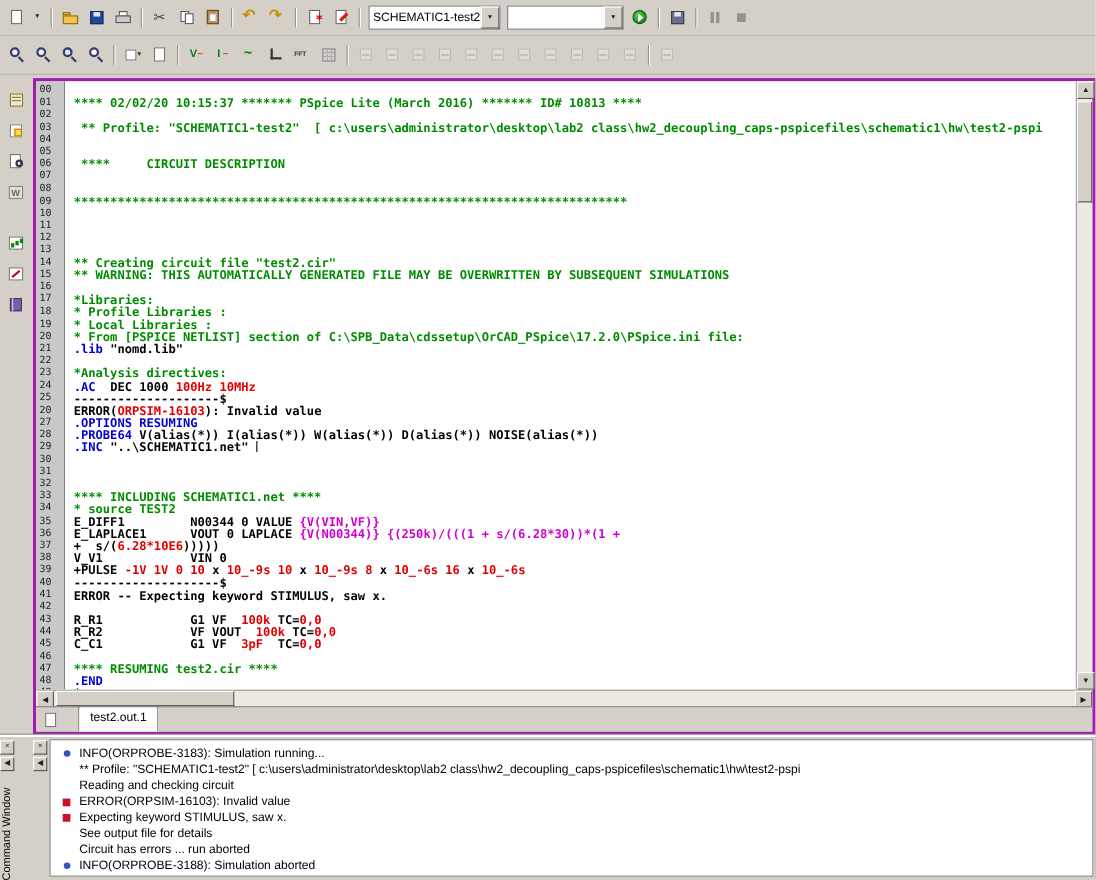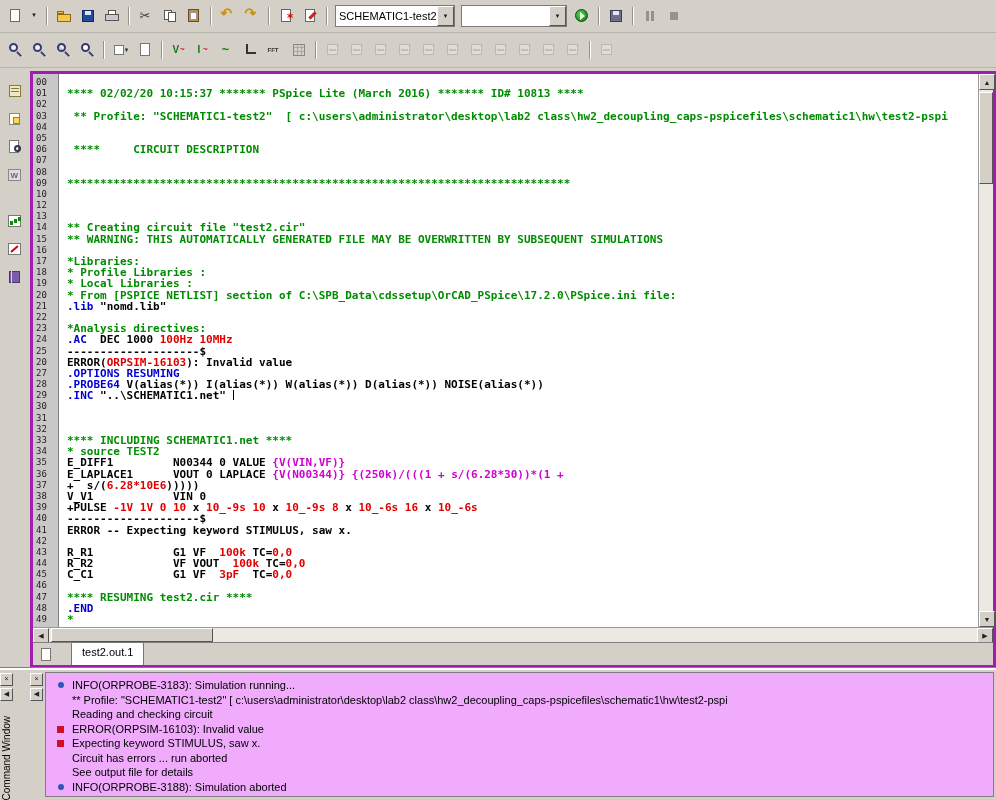--- a/index.html
+++ b/index.html
@@ -107,21 +107,21 @@
   .tabbar{height:22px;background:#d4d0c8;border-top:1px solid #808080;display:flex;align-items:flex-end;padding-left:4px;gap:16px;flex:0 0 auto}
   .tab-doc{width:18px;height:18px;margin-bottom:1px;display:flex;align-items:center;justify-content:center}
   .tab{height:19px;background:#fff;border:1px solid #777;border-bottom:none;padding:3px 10px 0;font-size:11px;border-radius:2px 2px 0 0;color:#000}
 
   
   .bottom{height:130px;flex:0 0 auto;display:flex;background:#d4d0c8;border-top:2px solid #fff;box-shadow:0 -1px 0 #808080}
   .dock-strip{width:13px;display:flex;flex-direction:column;align-items:center;padding-top:3px;gap:2px;flex:0 0 auto}
   .dock-gap{width:17px;flex:0 0 auto}
   .mini-btn{width:11px;height:11px;border:1px solid;border-color:#fff #555 #555 #fff;background:#d4d0c8;font-size:7px;line-height:9px;text-align:center;color:#222}
   .vtext{margin-top:auto;writing-mode:vertical-rl;transform:rotate(180deg);font-size:10px;color:#000;padding-bottom:2px;white-space:nowrap}
-  .msg-pane{flex:1;background:#f0abfc;border:1px solid #808080;margin:2px 2px 3px 2px;overflow:hidden;padding:5px 0}
+  .msg-pane{flex:1;background:#ffffff;border:1px solid #808080;margin:2px 2px 3px 2px;overflow:hidden;padding:5px 0}
   .msg{position:relative;height:14.5px;font-size:11px;color:#000;padding-left:26px;white-space:nowrap;display:flex;align-items:center}
   .msg.err::before{content:"";position:absolute;left:11px;top:4px;width:7px;height:7px;background:#cc1122}
   .msg.info::before{content:"";position:absolute;left:12px;top:4px;width:6px;height:6px;border-radius:50%;background:#3355bb}
 </style>
 </head>
 <body>
 
 <div class="app">
 
   <div class="toolbar toolbar1" id="toolbar1">
@@ -301,20 +301,21 @@
             <div class="cl"><span class="ln">01</span><span class="txt"><span class="c-g">**** 02/02/20 10:15:37 ******* PSpice Lite (March 2016) ******* ID# 10813 ****</span></span></div>
             <div class="cl"><span class="ln">02</span><span class="txt"></span></div>
             <div class="cl"><span class="ln">03</span><span class="txt"><span class="c-g"> ** Profile: "SCHEMATIC1-test2"  [ c:\users\administrator\desktop\lab2 class\hw2_decoupling_caps-pspicefiles\schematic1\hw\test2-pspi</span></span></div>
             <div class="cl"><span class="ln">04</span><span class="txt"></span></div>
             <div class="cl"><span class="ln">05</span><span class="txt"></span></div>
             <div class="cl"><span class="ln">06</span><span class="txt"><span class="c-g"> ****     CIRCUIT DESCRIPTION</span></span></div>
             <div class="cl"><span class="ln">07</span><span class="txt"></span></div>
             <div class="cl"><span class="ln">08</span><span class="txt"></span></div>
             <div class="cl"><span class="ln">09</span><span class="txt"><span class="c-g">****************************************************************************</span></span></div>
             <div class="cl"><span class="ln">10</span><span class="txt"></span></div>
+            <div class="cl"><span class="ln">11</span><span class="txt"></span></div>
             <div class="cl"><span class="ln">12</span><span class="txt"></span></div>
             <div class="cl"><span class="ln">13</span><span class="txt"></span></div>
             <div class="cl"><span class="ln">14</span><span class="txt"><span class="c-g">** Creating circuit file "test2.cir"</span></span></div>
             <div class="cl"><span class="ln">15</span><span class="txt"><span class="c-g">** WARNING: THIS AUTOMATICALLY GENERATED FILE MAY BE OVERWRITTEN BY SUBSEQUENT SIMULATIONS</span></span></div>
             <div class="cl"><span class="ln">16</span><span class="txt"></span></div>
             <div class="cl"><span class="ln">17</span><span class="txt"><span class="c-g">*Libraries:</span></span></div>
             <div class="cl"><span class="ln">18</span><span class="txt"><span class="c-g">* Profile Libraries :</span></span></div>
             <div class="cl"><span class="ln">19</span><span class="txt"><span class="c-g">* Local Libraries :</span></span></div>
             <div class="cl"><span class="ln">20</span><span class="txt"><span class="c-g">* From [PSPICE NETLIST] section of C:\SPB_Data\cdssetup\OrCAD_PSpice\17.2.0\PSpice.ini file:</span></span></div>
             <div class="cl"><span class="ln">21</span><span class="txt"><span class="c-b">.lib</span><span class="c-k"> "nomd.lib"</span></span></div>
@@ -394,24 +395,24 @@
         <div class="msg ">
           <span>Reading and checking circuit</span>
         </div>
         <div class="msg err">
           <span>ERROR(ORPSIM-16103): Invalid value</span>
         </div>
         <div class="msg err">
           <span>Expecting keyword STIMULUS, saw x.</span>
         </div>
         <div class="msg ">
+          <span>See output file for details</span>
+        </div>
+        <div class="msg ">
           <span>Circuit has errors ... run aborted</span>
-        </div>
-        <div class="msg ">
-          <span>See output file for details</span>
         </div>
         <div class="msg info">
           <span>INFO(ORPROBE-3188): Simulation aborted</span>
         </div>
       </div>
   </div>
 
 </div>
 
 </body></html>

